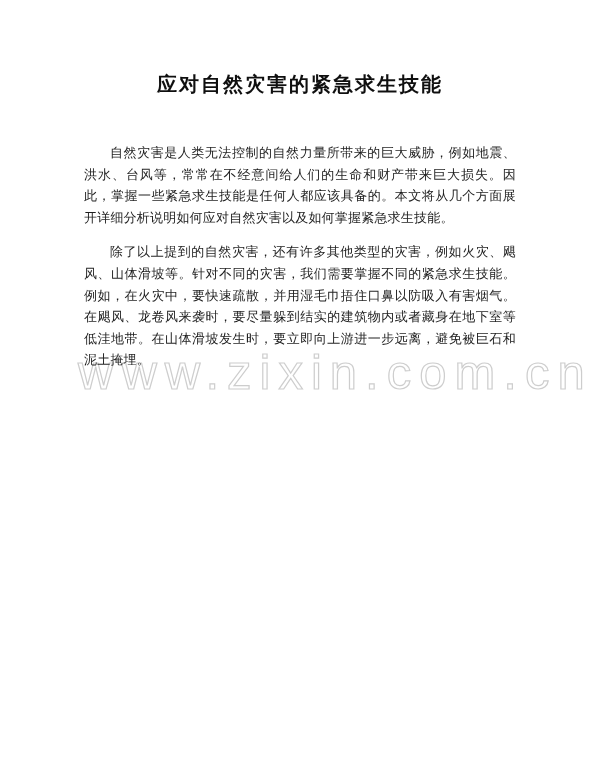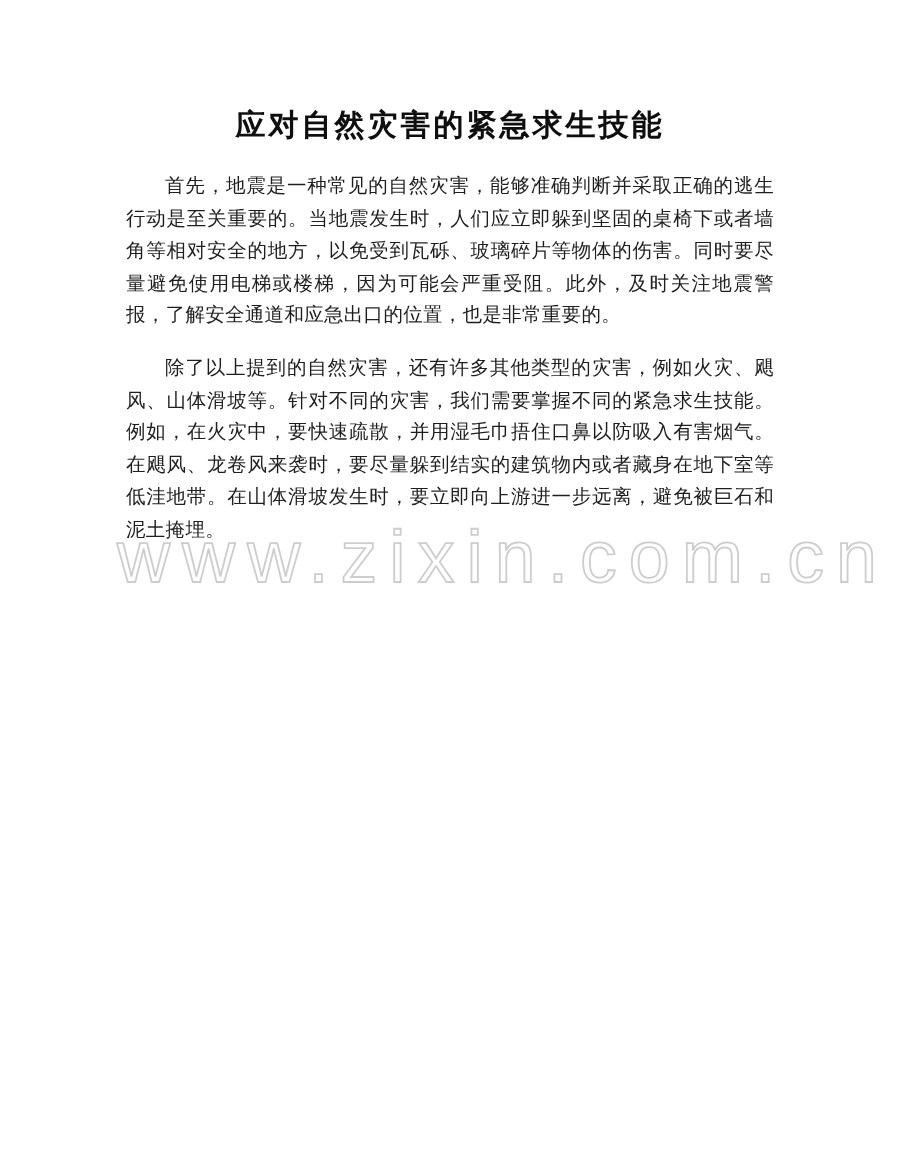--- a/index.html
+++ b/index.html
@@ -13,21 +13,21 @@
     height: 776px;
     margin: 0 auto;
     box-sizing: border-box;
     padding: 70px 84px 0 84px;
     background: #ffffff;
     overflow: hidden;
     font-family: "Liberation Serif", serif;
     color: #1e1e1e;
   }
   .title {
-    margin: 0 0 15px 0;
+    margin: 0 0 44px 0;
     font-family: "Liberation Sans", sans-serif;
     font-weight: 700;
     font-size: 20px;
     line-height: 28px;
     letter-spacing: 2px;
     text-align: center;
     color: #0f0f0f;
     position: relative;
     z-index: 1;
   }
@@ -60,19 +60,19 @@
   }
 </style>
 </head>
 <body>
 
 <div class="page">
   <div class="watermark">www.zixin.com.cn</div>
 
   <h1 class="title">应对自然灾害的紧急求生技能</h1>
 
+  <p class="para">自然灾害是人类无法控制的自然力量所带来的巨大威胁，例如地震、洪水、台风等，常常在不经意间给人们的生命和财产带来巨大损失。因此，掌握一些紧急求生技能是任何人都应该具备的。本文将从几个方面展开详细分析说明如何应对自然灾害以及如何掌握紧急求生技能。</p>
 
-  <p class="para">首先，地震是一种常见的自然灾害，能够准确判断并采取正确的逃生行动是至关重要的。当地震发生时，人们应立即躲到坚固的桌椅下或者墙角等相对安全的地方，以免受到瓦砾、玻璃碎片等物体的伤害。同时要尽量避免使用电梯或楼梯，因为可能会严重受阻。此外，及时关注地震警报，了解安全通道和应急出口的位置，也是非常重要的。</p>
 
 
 
   <p class="para">除了以上提到的自然灾害，还有许多其他类型的灾害，例如火灾、飓风、山体滑坡等。针对不同的灾害，我们需要掌握不同的紧急求生技能。例如，在火灾中，要快速疏散，并用湿毛巾捂住口鼻以防吸入有害烟气。在飓风、龙卷风来袭时，要尽量躲到结实的建筑物内或者藏身在地下室等低洼地带。在山体滑坡发生时，要立即向上游进一步远离，避免被巨石和泥土掩埋。</p>
 </div>
 
 </body></html>

